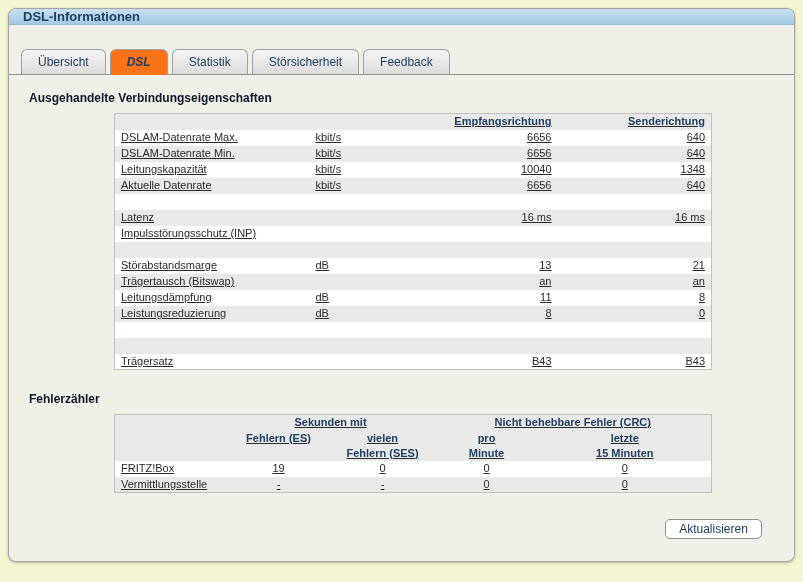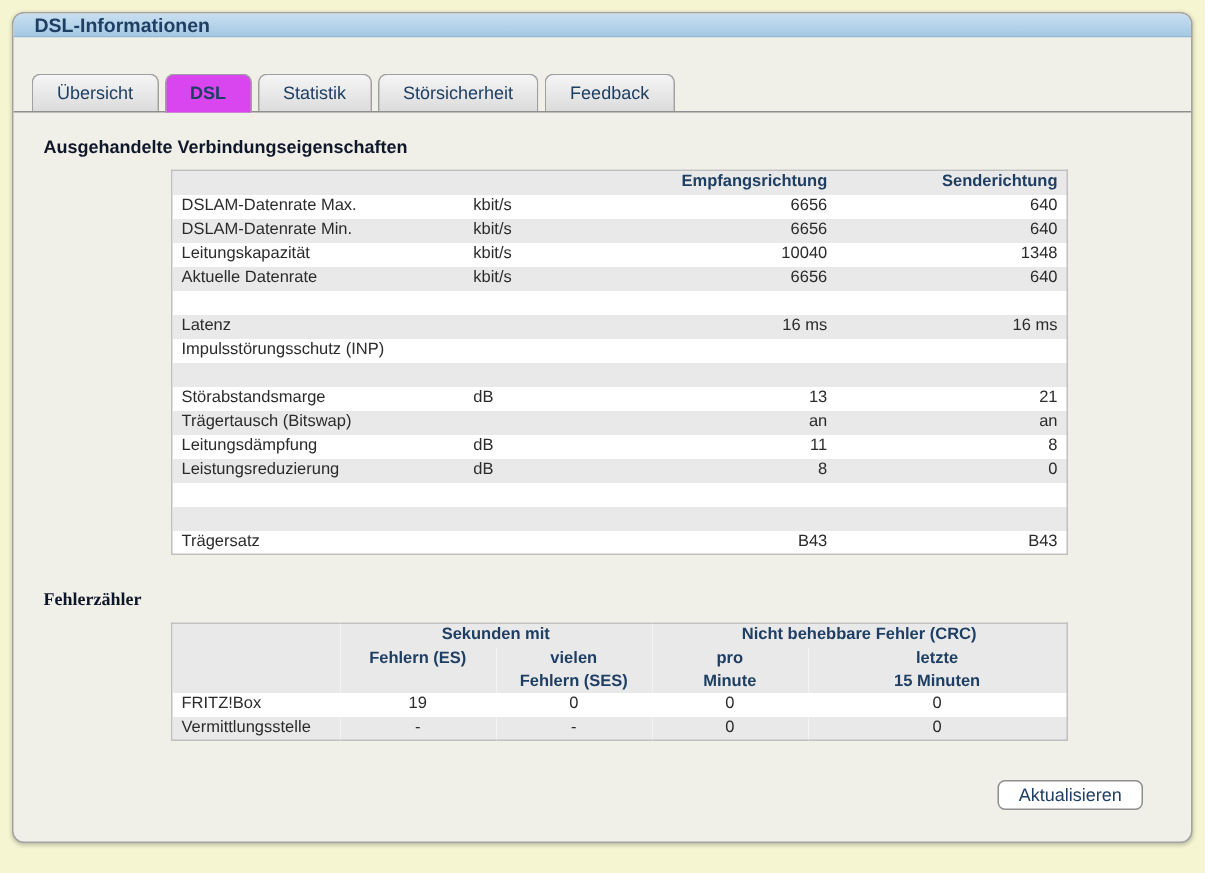--- a/index.html
+++ b/index.html
@@ -39,43 +39,45 @@
     padding:5px 16px;
     font-size:12px; color:#1E3F63;
     background:linear-gradient(#F5F5F5,#DCDCDC);
     border:1px solid #A0A0A0;
     border-bottom:none;
     border-radius:6px 6px 0 0;
     white-space:nowrap;
     cursor:pointer;
   }
   .tab.active {
-    background:#d946ef;
+    background:#f97316;
     font-weight:bold;
     position:relative;
     z-index:2;
     margin-bottom:-1px;
     padding-bottom:6px;
+    font-style:italic;
   }
   .content { padding:0 20px; }
   .section-heading {
     font-size:12px; font-weight:bold; color:#0f172a;
     margin:16px 0 8px 0;
   }
-  .section-heading.second { margin-top:22px;font-family:Liberation Serif, serif; }
+  .section-heading.second { margin-top:22px; }
   table {
     border-collapse:collapse;
     table-layout:fixed;
     margin-left:85px;
     width:597px;
     font-size:11px;
     color:#2B2B2B;
     background:#FFFFFF;
     border:1px solid #C0C0C0;
     empty-cells:show;
+    text-decoration:underline;
   }
   td, th {
     padding:0 6px;
     height:16px;
     line-height:15px;
     white-space:nowrap;
     overflow:hidden;
     font-weight:normal;
     text-align:left;
   }

